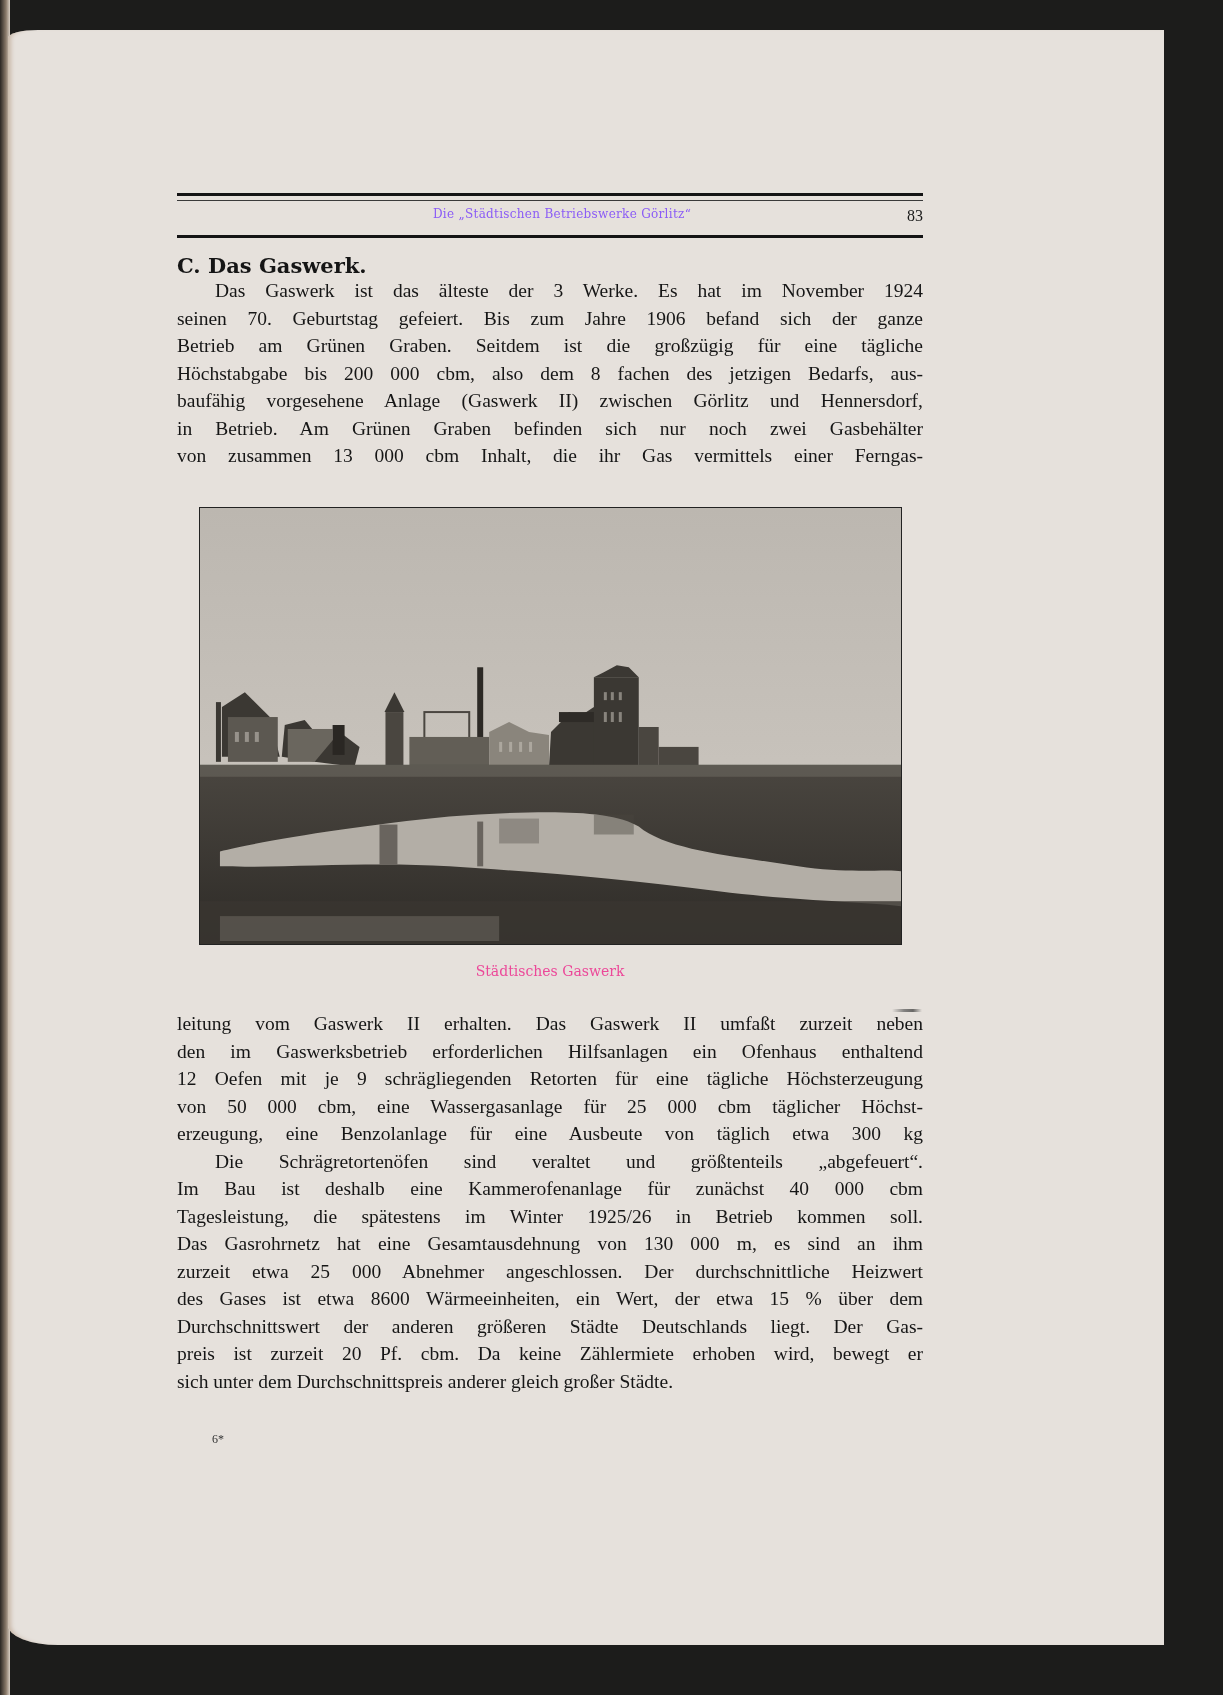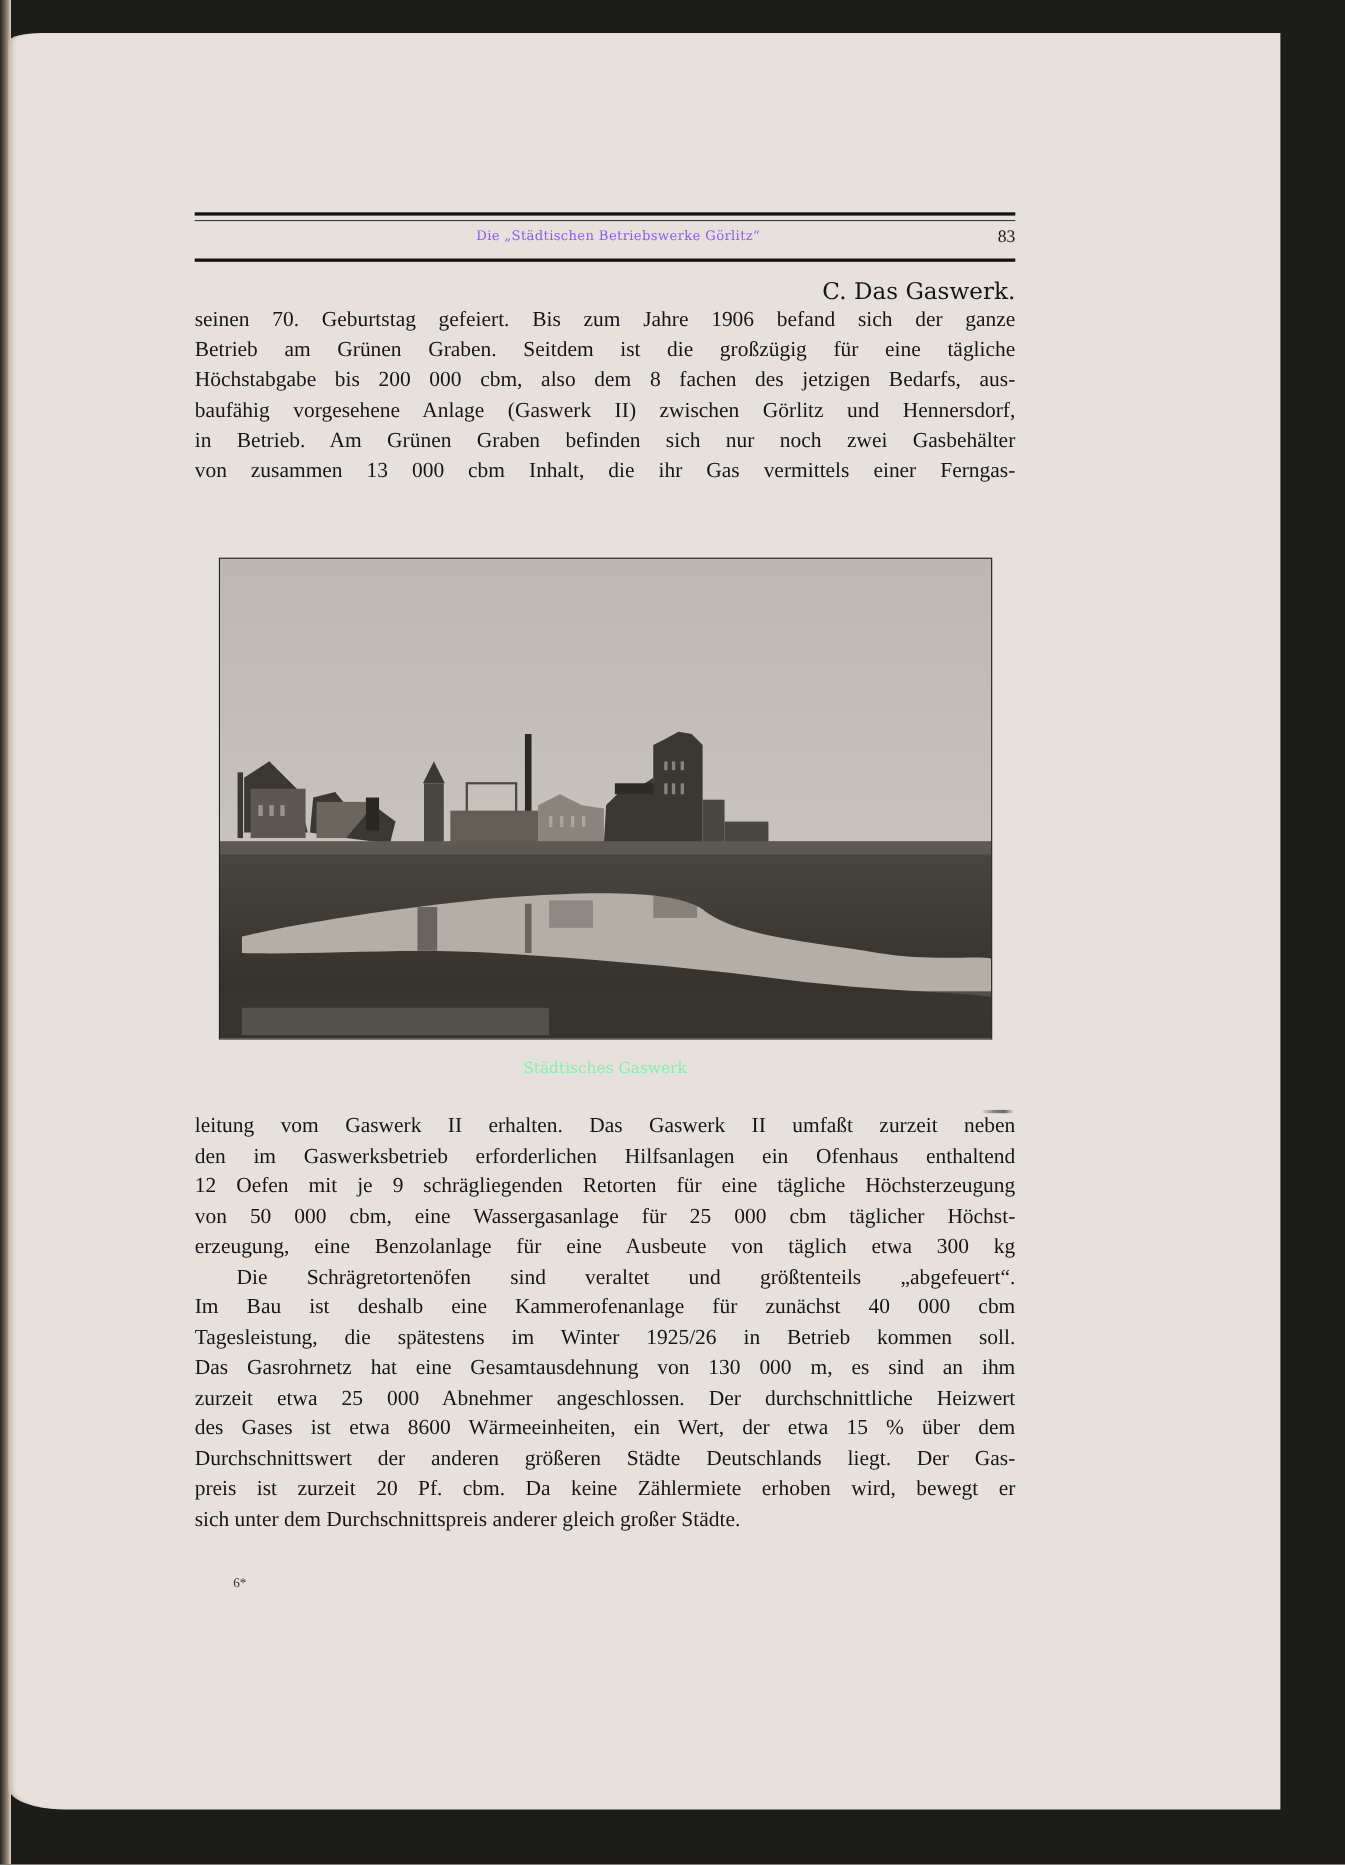--- a/index.html
+++ b/index.html
@@ -26,43 +26,43 @@
   .rule.thick-bottom { top: 42px; height: 3px; }
   .running-head {
     position: absolute; left: 12px; width: 100%; top: 14px; text-align: center;
     font-size: 12px; color: #8b5cf6; font-family: "DejaVu Serif", serif; letter-spacing: 0.3px;
   }
   .page-number {
     position: absolute; right: 0; top: 14px; font-size: 16px; color: #1a1a1a;
     font-family: "Liberation Serif", serif;
   }
   .section-title {
-    position: absolute; left: 177px; width: 746px; top: 253px; text-align: right;
-    font-size: 21px; font-weight: normal; color: #151515;
+    position: absolute; left: 177px; width: 746px; top: 253px; text-align: left;
+    font-size: 21px; font-weight: bold; color: #151515;
   }
   .body-text {
     position: absolute; left: 177px; width: 746px;
     font-size: 19.5px; line-height: 27.5px; color: #161616;
     font-family: "Liberation Serif", serif;
     text-align: justify;
   }
   .body-text .line { display: block; text-align: justify; text-align-last: justify; white-space: nowrap; height: 27.5px; }
   .body-text .line.last { text-align-last: left; }
   .body-text .line.indent { padding-left: 38px; }
   .para1 { top: 277px; }
   .para2 { top: 1010px; }
   .photo {
     position: absolute; left: 199px; top: 507px; width: 703px; height: 438px;
     border: 1.5px solid #222; box-sizing: border-box; overflow: hidden;
     background: #bdb8b1;
   }
   .photo svg { display: block; width: 100%; height: 100%; }
   .caption {
     position: absolute; left: 177px; width: 746px; top: 963px; text-align: center;
-    font-size: 14px; color: #86efac;
+    font-size: 14px; color: #ec4899;
   }
   .signature {
     position: absolute; left: 212px; top: 1432px; font-size: 12px; color: #333;
     font-family: "Liberation Serif", serif;
   }
   .stray-mark {
     position: absolute; left: 892px; top: 1009px; width: 30px; height: 3px;
     background: linear-gradient(90deg, transparent, #5a5a5a 40%, #333 70%, transparent);
     opacity: 0.7;
   }
@@ -78,20 +78,21 @@
   <div class="rule thick-top"></div>
   <div class="rule thin"></div>
   <div class="running-head">Die „Städtischen Betriebswerke Görlitz“</div>
   <div class="page-number">83</div>
   <div class="rule thick-bottom"></div>
 </div>
 
 <div class="section-title">C. Das Gaswerk.</div>
 
 <div class="body-text para1">
+  <span class="line indent">Das Gaswerk ist das älteste der 3 Werke. Es hat im November 1924</span>
   <span class="line">seinen 70. Geburtstag gefeiert. Bis zum Jahre 1906 befand sich der ganze</span>
   <span class="line">Betrieb am Grünen Graben. Seitdem ist die großzügig für eine tägliche</span>
   <span class="line">Höchstabgabe bis 200 000 cbm, also dem 8 fachen des jetzigen Bedarfs, aus-</span>
   <span class="line">baufähig vorgesehene Anlage (Gaswerk II) zwischen Görlitz und Hennersdorf,</span>
   <span class="line">in Betrieb. Am Grünen Graben befinden sich nur noch zwei Gasbehälter</span>
   <span class="line">von zusammen 13 000 cbm Inhalt, die ihr Gas vermittels einer Ferngas-</span>
 </div>
 
 <div class="photo">
   <svg viewBox="0 0 703 438" preserveAspectRatio="none">

